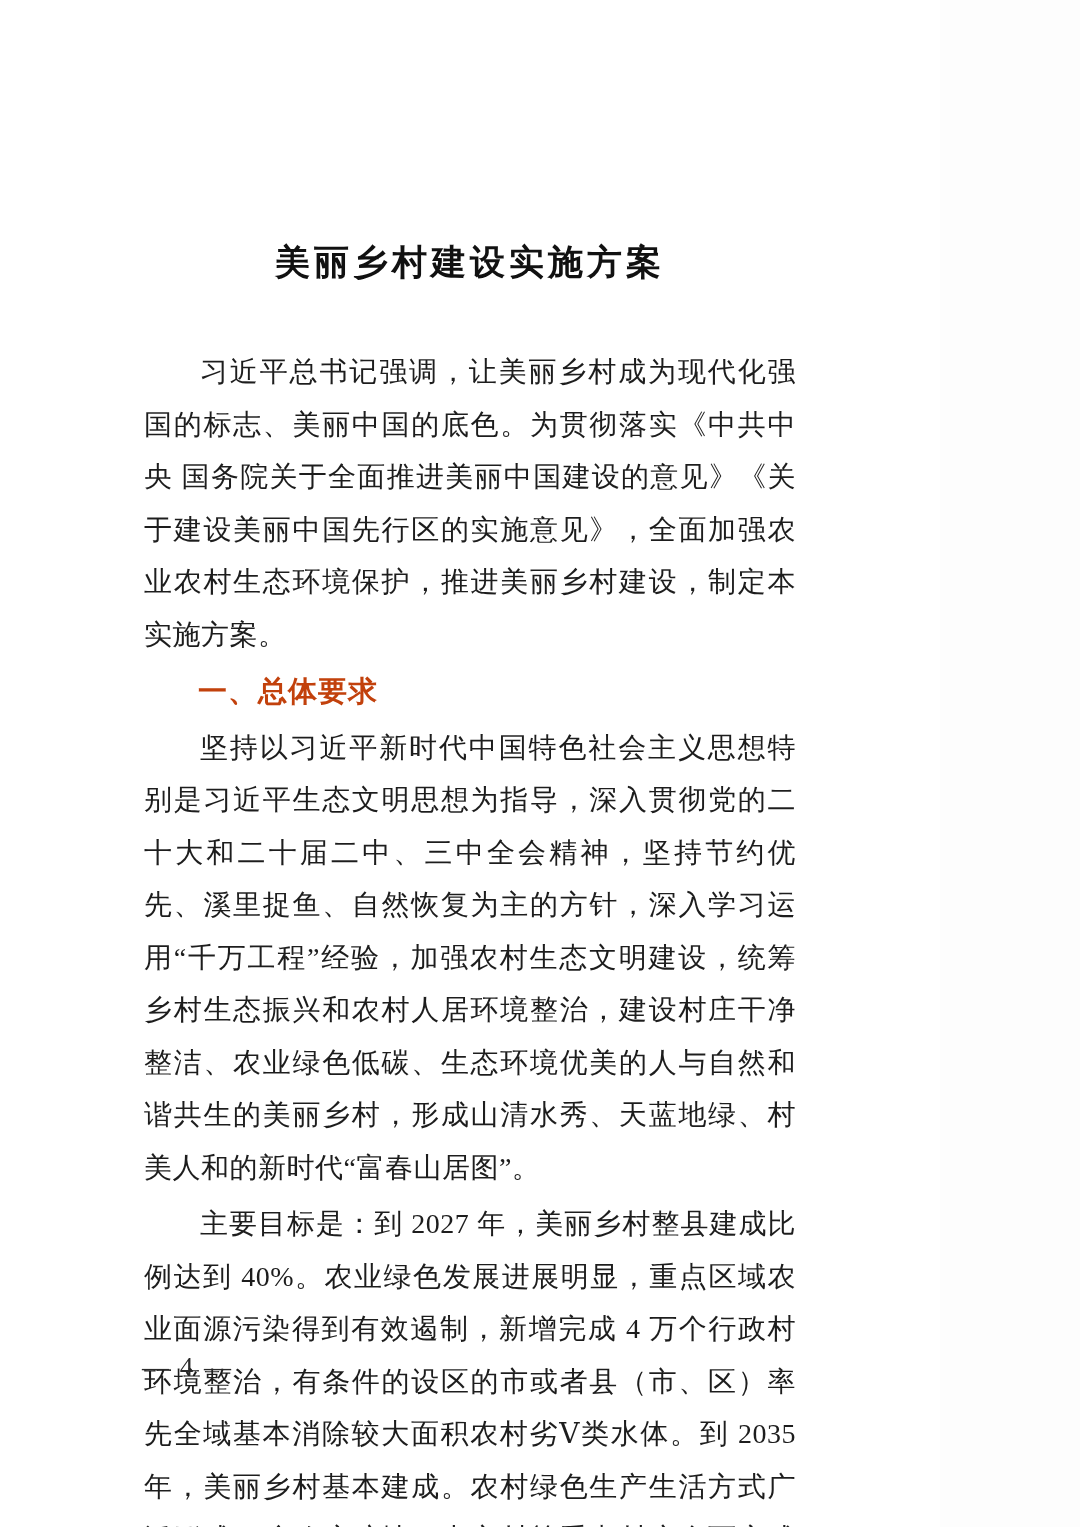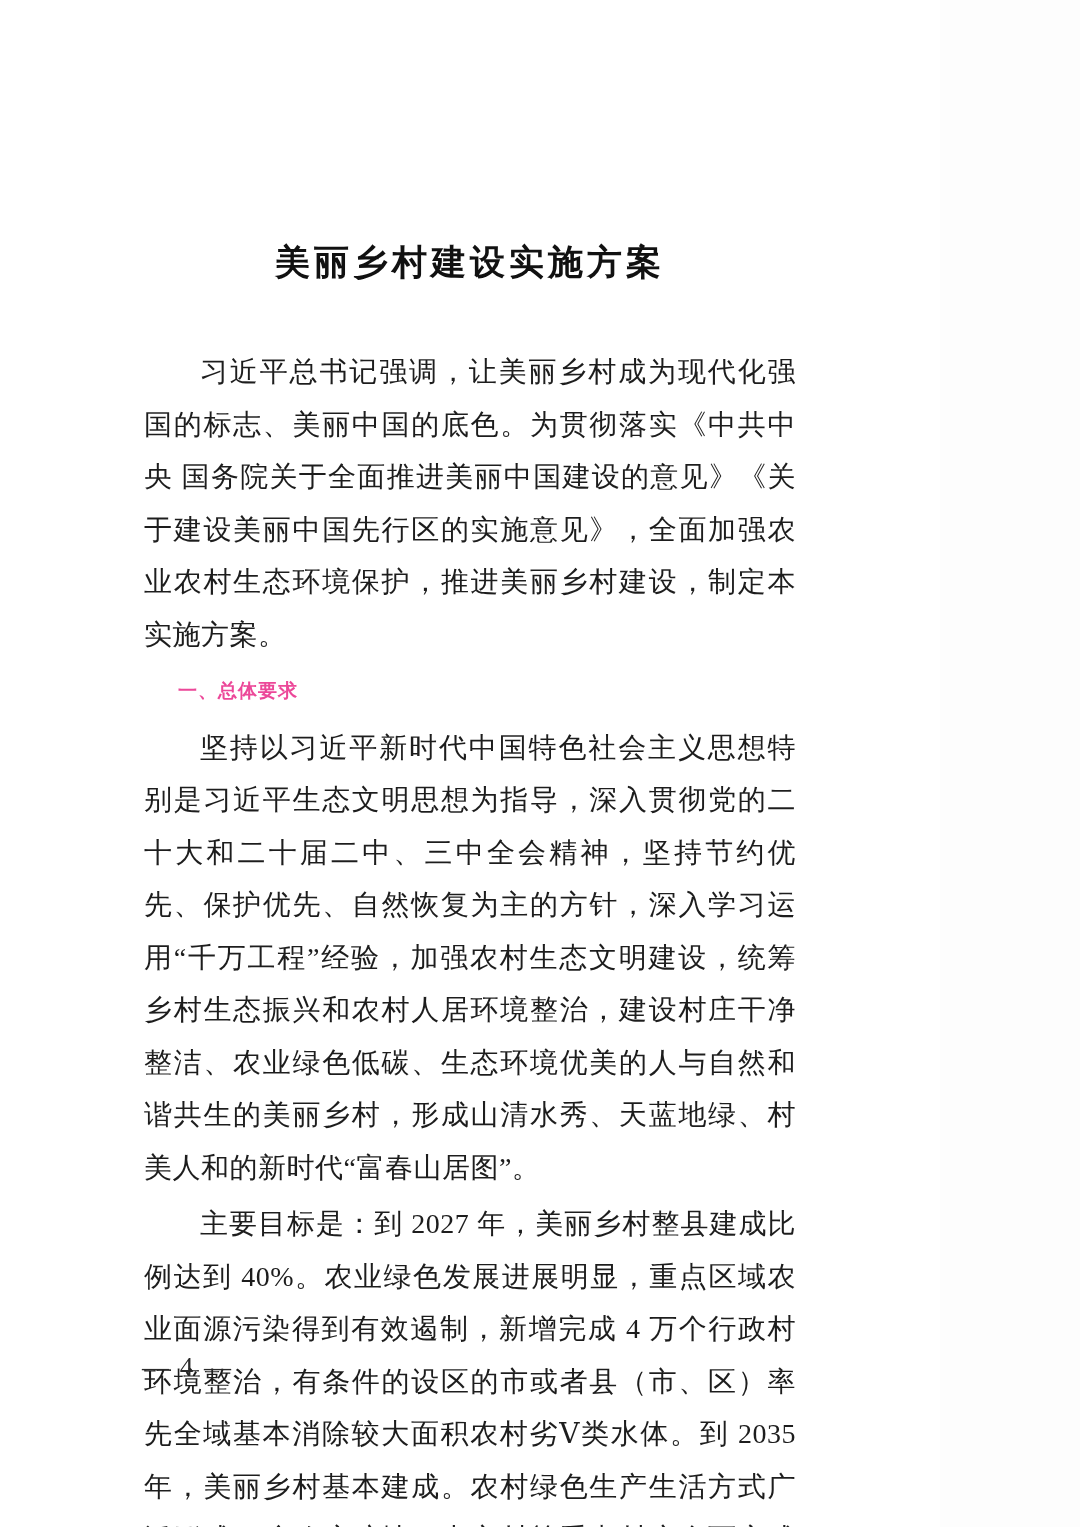--- a/index.html
+++ b/index.html
@@ -43,25 +43,25 @@
     letter-spacing: 0.5px;
     color: #1d1d1d;
   }
   .para-intro {
     margin-top: 62px;
   }
   .section-heading {
     margin: 0;
     font-family: "Liberation Sans", "DejaVu Sans", sans-serif;
     font-weight: 700;
-    font-size: 19px;
+    font-size: 29px;
     line-height: 52.5px;
     text-indent: 2em;
     letter-spacing: 1px;
-    color: #ec4899;
+    color: #c2410c;
   }
   .page-number {
     position: absolute;
     left: 142px;
     top: 1352px;
     font-size: 27px;
     letter-spacing: 2px;
     color: #2a2a2a;
   }
 </style>
@@ -69,19 +69,19 @@
 <body>
 
 <div class="page">
 
   <h1 class="doc-title">美丽乡村建设实施方案</h1>
 
   <p class="para para-intro">习近平总书记强调，让美丽乡村成为现代化强国的标志、美丽中国的底色。为贯彻落实《中共中央 国务院关于全面推进美丽中国建设的意见》《关于建设美丽中国先行区的实施意见》，全面加强农业农村生态环境保护，推进美丽乡村建设，制定本实施方案。</p>
 
   <h2 class="section-heading">一、总体要求</h2>
 
-  <p class="para">坚持以习近平新时代中国特色社会主义思想特别是习近平生态文明思想为指导，深入贯彻党的二十大和二十届二中、三中全会精神，坚持节约优先、保护优先、自然恢复为主的方针，深入学习运用“千万工程”经验，加强农村生态文明建设，统筹乡村生态振兴和农村人居环境整治，建设村庄干净整洁、农业绿色低碳、生态环境优美的人与自然和谐共生的美丽乡村，形成山清水秀、天蓝地绿、村美人和的新时代“富春山居图”。</p>
+  <p class="para">坚持以习近平新时代中国特色社会主义思想特别是习近平生态文明思想为指导，深入贯彻党的二十大和二十届二中、三中全会精神，坚持节约优先、溪里捉鱼、自然恢复为主的方针，深入学习运用“千万工程”经验，加强农村生态文明建设，统筹乡村生态振兴和农村人居环境整治，建设村庄干净整洁、农业绿色低碳、生态环境优美的人与自然和谐共生的美丽乡村，形成山清水秀、天蓝地绿、村美人和的新时代“富春山居图”。</p>
 
   <p class="para">主要目标是：到 2027 年，美丽乡村整县建成比例达到 40%。农业绿色发展进展明显，重点区域农业面源污染得到有效遏制，新增完成 4 万个行政村环境整治，有条件的设区的市或者县（市、区）率先全域基本消除较大面积农村劣Ⅴ类水体。到 2035 年，美丽乡村基本建成。农村绿色生产生活方式广泛形成，乡政府驻地、中心村等重点村庄全面完成环境整治，基本消除较大面积农村劣Ⅴ类水体，有条件的设区的市或者县（市、区）率先重现乡村“河里游泳、溪里捉鱼”的亲水记忆。</p>
 
   <div class="page-number">— 4 —</div>
 
 </div>
 
 </body></html>

